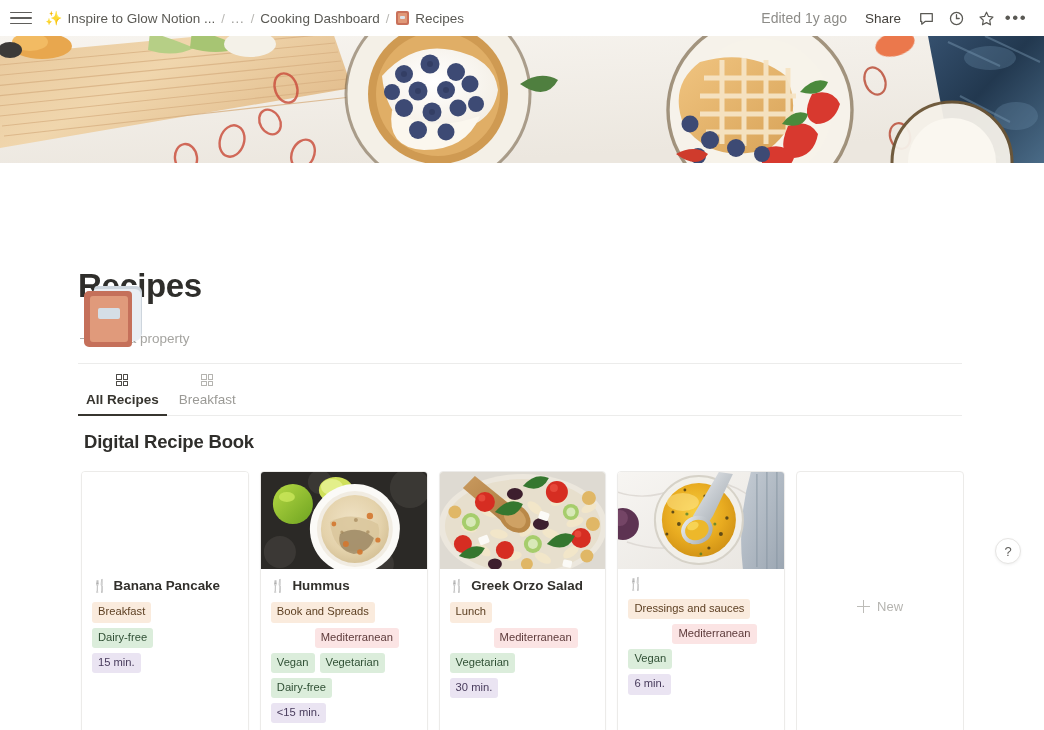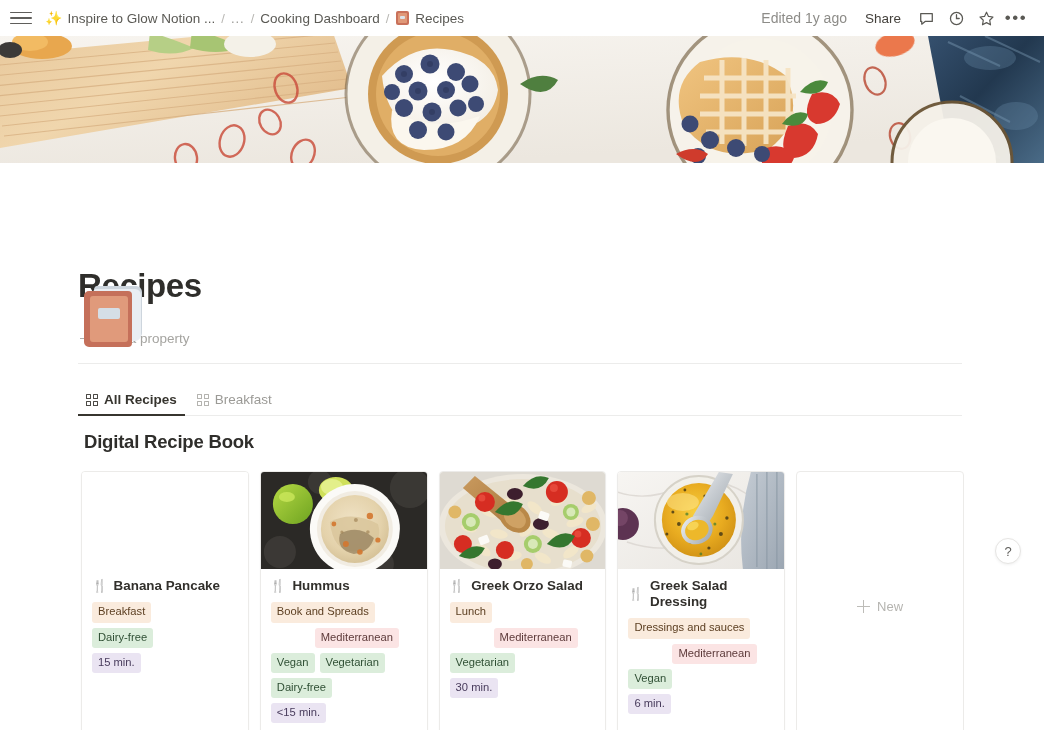--- a/index.html
+++ b/index.html
@@ -170,20 +170,21 @@
     position: relative;
   }
   .tab {
     display: flex; align-items: center; gap: 6px;
     font-size: 13.5px;
     padding: 3px 8px 8px 8px;
     cursor: pointer;
     color: #9b9a96;
     position: relative;
     margin-right: 4px;
+    flex-direction: column;
   }
   .tab.active { color: #37352f; font-weight: 600; }
   .tab.active::after {
     content:''; position:absolute; left:0; right:0; bottom:-1px;
     height: 2px; background: #37352f;
   }
   .grid-ic { display:inline-grid; grid-template-columns: 1fr 1fr; gap: 1.6px; width: 12px; height: 12px; }
   .grid-ic span { border: 1.3px solid currentColor; border-radius: 0.5px; }
   .tab.active .grid-ic span { border-color:#4c4a46; }
   .tab:not(.active) .grid-ic span { border-color:#b4b3af; }
@@ -781,21 +782,20 @@
 
               <path d="M116 2 L96 44 q-4 8 -14 10 L76 44 L102 0 Z" fill="url(#steel)"></path>
               <ellipse cx="80" cy="58" rx="16" ry="14" transform="rotate(-22 80 58)" fill="url(#steel)"></ellipse>
               <ellipse cx="80" cy="58" rx="12" ry="10" transform="rotate(-22 80 58)" fill="#edb82a"></ellipse>
               <ellipse cx="76" cy="54" rx="6" ry="4" transform="rotate(-22 76 54)" fill="#f8d75c" opacity="0.85"></ellipse>
             </svg>
           </div>
           <div class="card-body">
             <div class="card-title">
               <span class="util-ic">🍴</span>
-              <span>Greek Salad Dressing</span>
             </div>
             <div class="tagrow">
               <span class="tag orange">Dressings and sauces</span>
             </div>
             <div class="tagrow">
               <span class="tag pink">Mediterranean</span>
             </div>
             <div class="tagrow">
               <span class="tag green">Vegan</span>
             </div>

